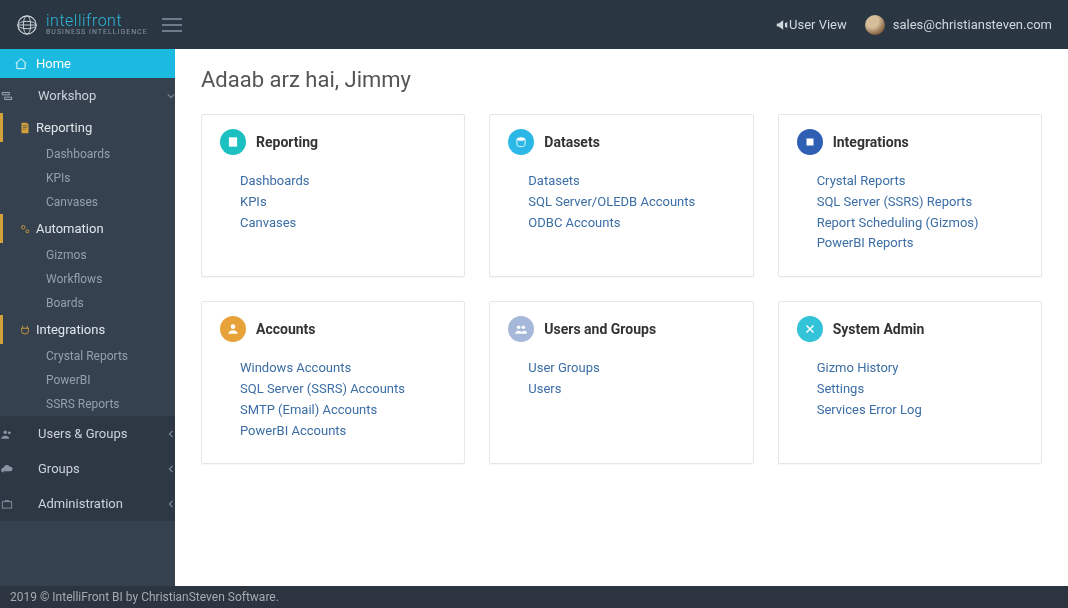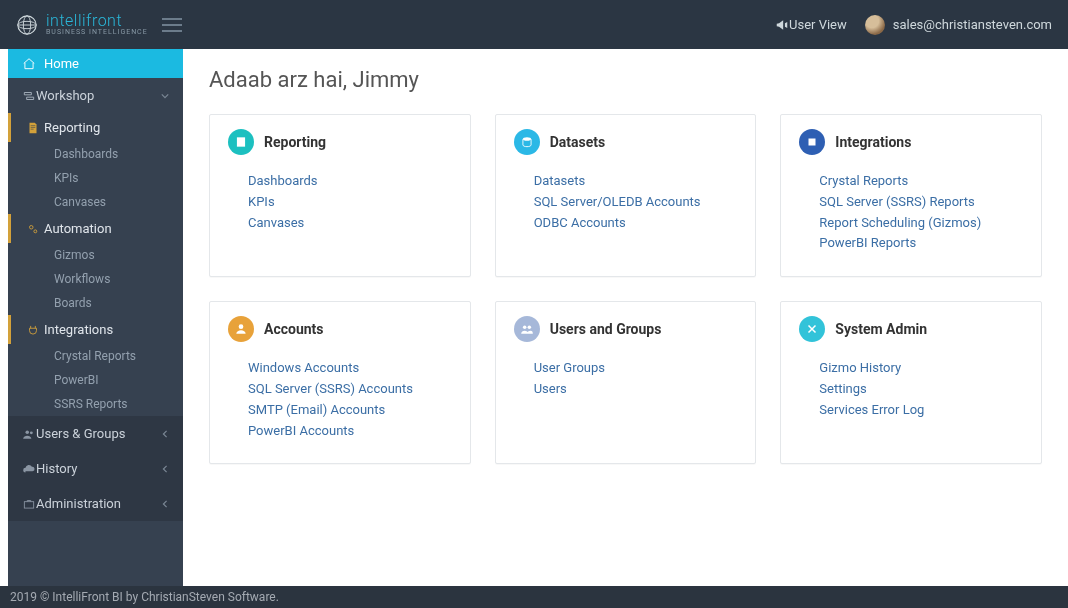--- a/index.html
+++ b/index.html
@@ -13,28 +13,28 @@
 .brand-name { font-size: 16px; color: #2ab7d9; font-weight: 300; letter-spacing: .5px; }
 .brand-sub { font-size: 7px; color: #8899a6; letter-spacing: 1px; }
 .hamb { width: 20px; height: 14px; margin-left: 14px; display: flex; flex-direction: column; justify-content: space-between; cursor: pointer; }
 .hamb span { height: 2px; background: #6c7c8b; }
 .topbar-spacer { flex: 1; }
 .userview { display: flex; align-items: center; cursor: pointer; }
 .acct { display: flex; align-items: center; gap: 8px; margin-left: 18px; cursor: pointer; }
 .avatar { width: 20px; height: 20px; border-radius: 50%; background: radial-gradient(circle at 35% 30%, #d6be9a 35%, #8b6947 70%); }
 
 
-.shell { flex: 1; display: flex; min-height: 0; margin-left: 8px; }
+.shell { flex: 1; display: flex; min-height: 0; }
 .sidebar { width: 175px; background: #364150; color: #b4bcc8; display: flex; flex-direction: column; font-size: 13px; }
 .content { flex: 1; background: #fff; padding: 18px 26px; overflow: auto; position: relative; }
 
 
 .nav-home { height: 29px; background: #1bbae1; color: #fff; display: flex; align-items: center; padding-left: 14px; gap: 8px; cursor: pointer; position: relative; }
 .nav-home::after { content: ""; position: absolute; top: 0; right: -8px; width: 0; height: 0; border-top: 14.5px solid transparent; border-bottom: 14.5px solid transparent; border-left: 8px solid #1bbae1; }
-.nav-item { height: 35px; display: flex; align-items: center; padding: 0 14px; gap: 0; cursor: pointer; color: #cbd2da; }
+.nav-item { height: 35px; display: flex; align-items: center; padding: 0 0; gap: 24px; cursor: pointer; color: #cbd2da; }
 .nav-item .chev { margin-left: auto; }
 .nav-item.dark { background: #2e3744; }
 .nav-sect-head { height: 29px; display: flex; align-items: center; padding-left: 36px; gap: 8px; cursor: pointer; color: #e0e5eb; background: #364150; position: relative; }
 .nav-sect-head.hl { border-left: 3px solid #d3a13a; padding-left: 33px; }
 .nav-sect-head svg.sicon { position: absolute; left: 18px; }
 .nav-sect-head.hl svg.sicon { left: 15px; }
 .nav-sub { height: 24px; display: flex; align-items: center; padding-left: 46px; color: #93a0ae; cursor: pointer; font-size: 12px; }
 
 
 h1.greeting { font-size: 22px; font-weight: 400; color: #555; margin-bottom: 22px; }
@@ -146,21 +146,21 @@
         </svg>
       <span>Users &amp; Groups</span>
       <svg class="chev" viewBox="0 0 10 10">
           <path d="M7 1L3 5l4 4" fill="none" stroke="#7a8694" stroke-width="1.5"></path>
         </svg>
     </div>
     <div class="nav-item dark">
       <svg class="icon" viewBox="0 0 24 24">
           <path fill="#8a95a3" d="M6 18a4 4 0 010-8 6 6 0 0111-2 4 4 0 011 8H6z"></path>
         </svg>
-      <span>History</span>
+      <span>Groups</span>
       <svg class="chev" viewBox="0 0 10 10">
           <path d="M7 1L3 5l4 4" fill="none" stroke="#7a8694" stroke-width="1.5"></path>
         </svg>
     </div>
     <div class="nav-item dark">
       <svg class="icon" viewBox="0 0 24 24">
           <rect x="4" y="8" width="16" height="11" fill="none" stroke="#8a95a3" stroke-width="1.5"></rect>
           <path d="M9 8V6h6v2" fill="none" stroke="#8a95a3" stroke-width="1.5"></path>
         </svg>
       <span>Administration</span>

